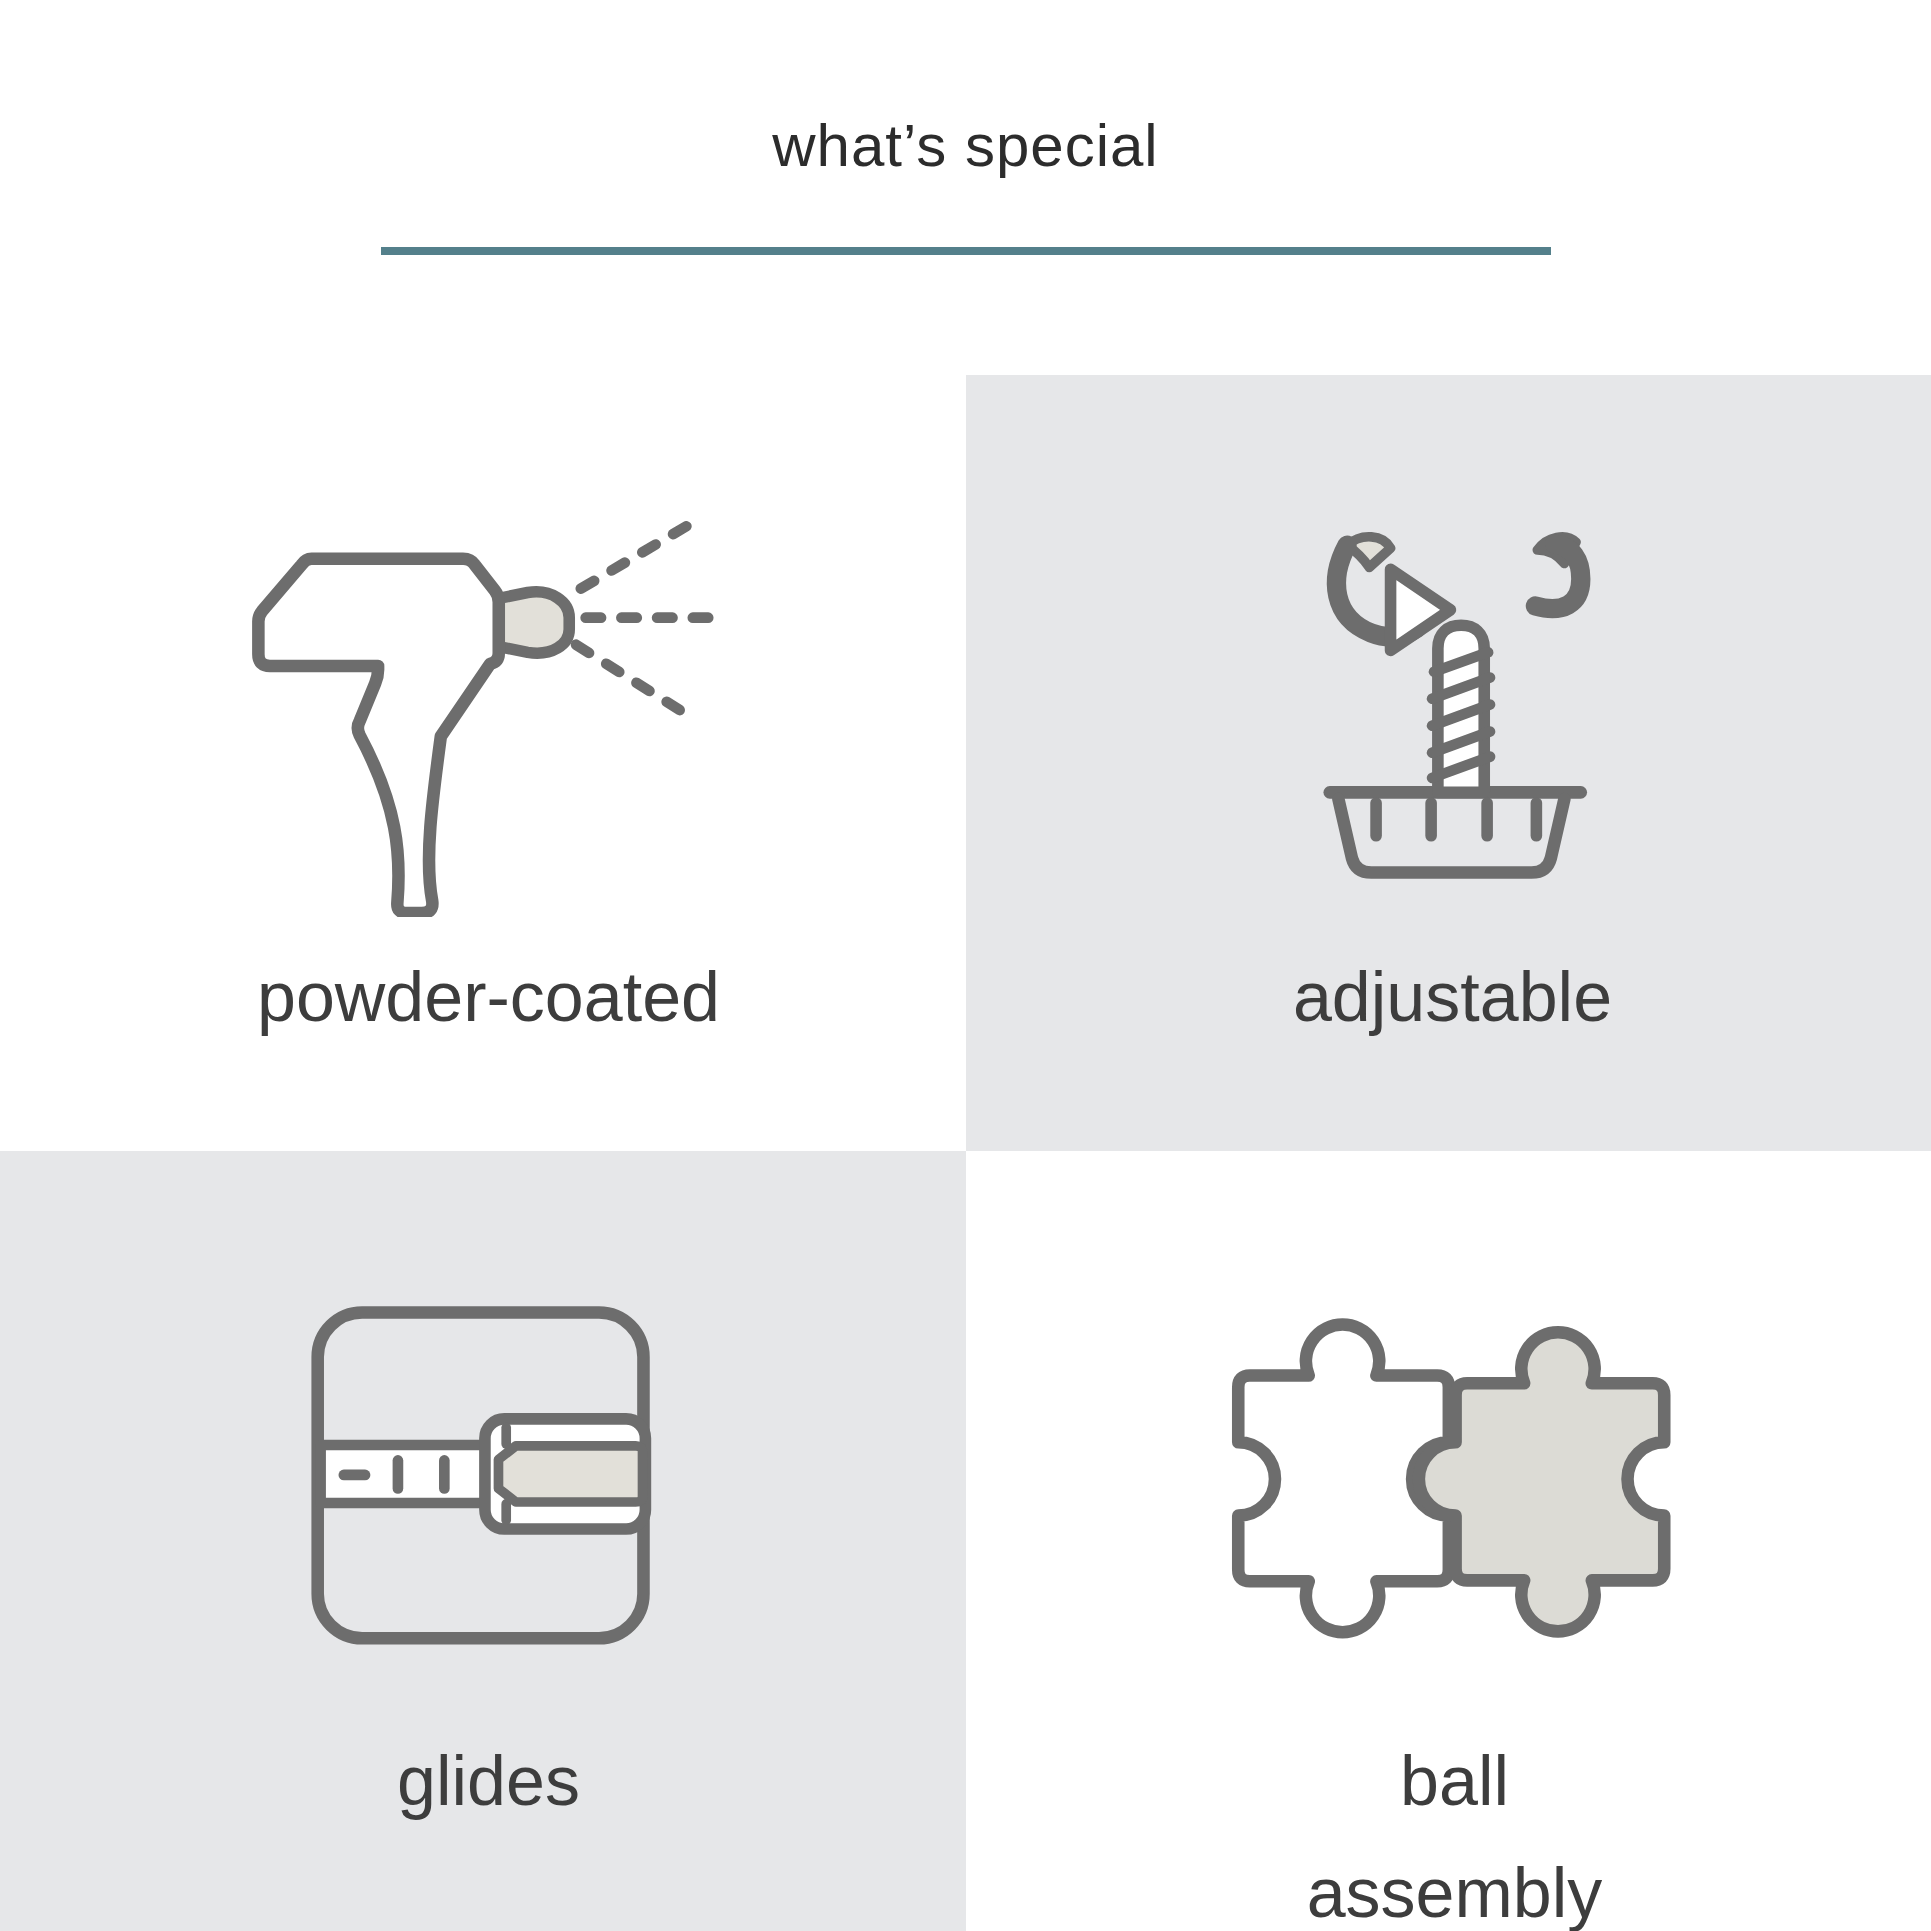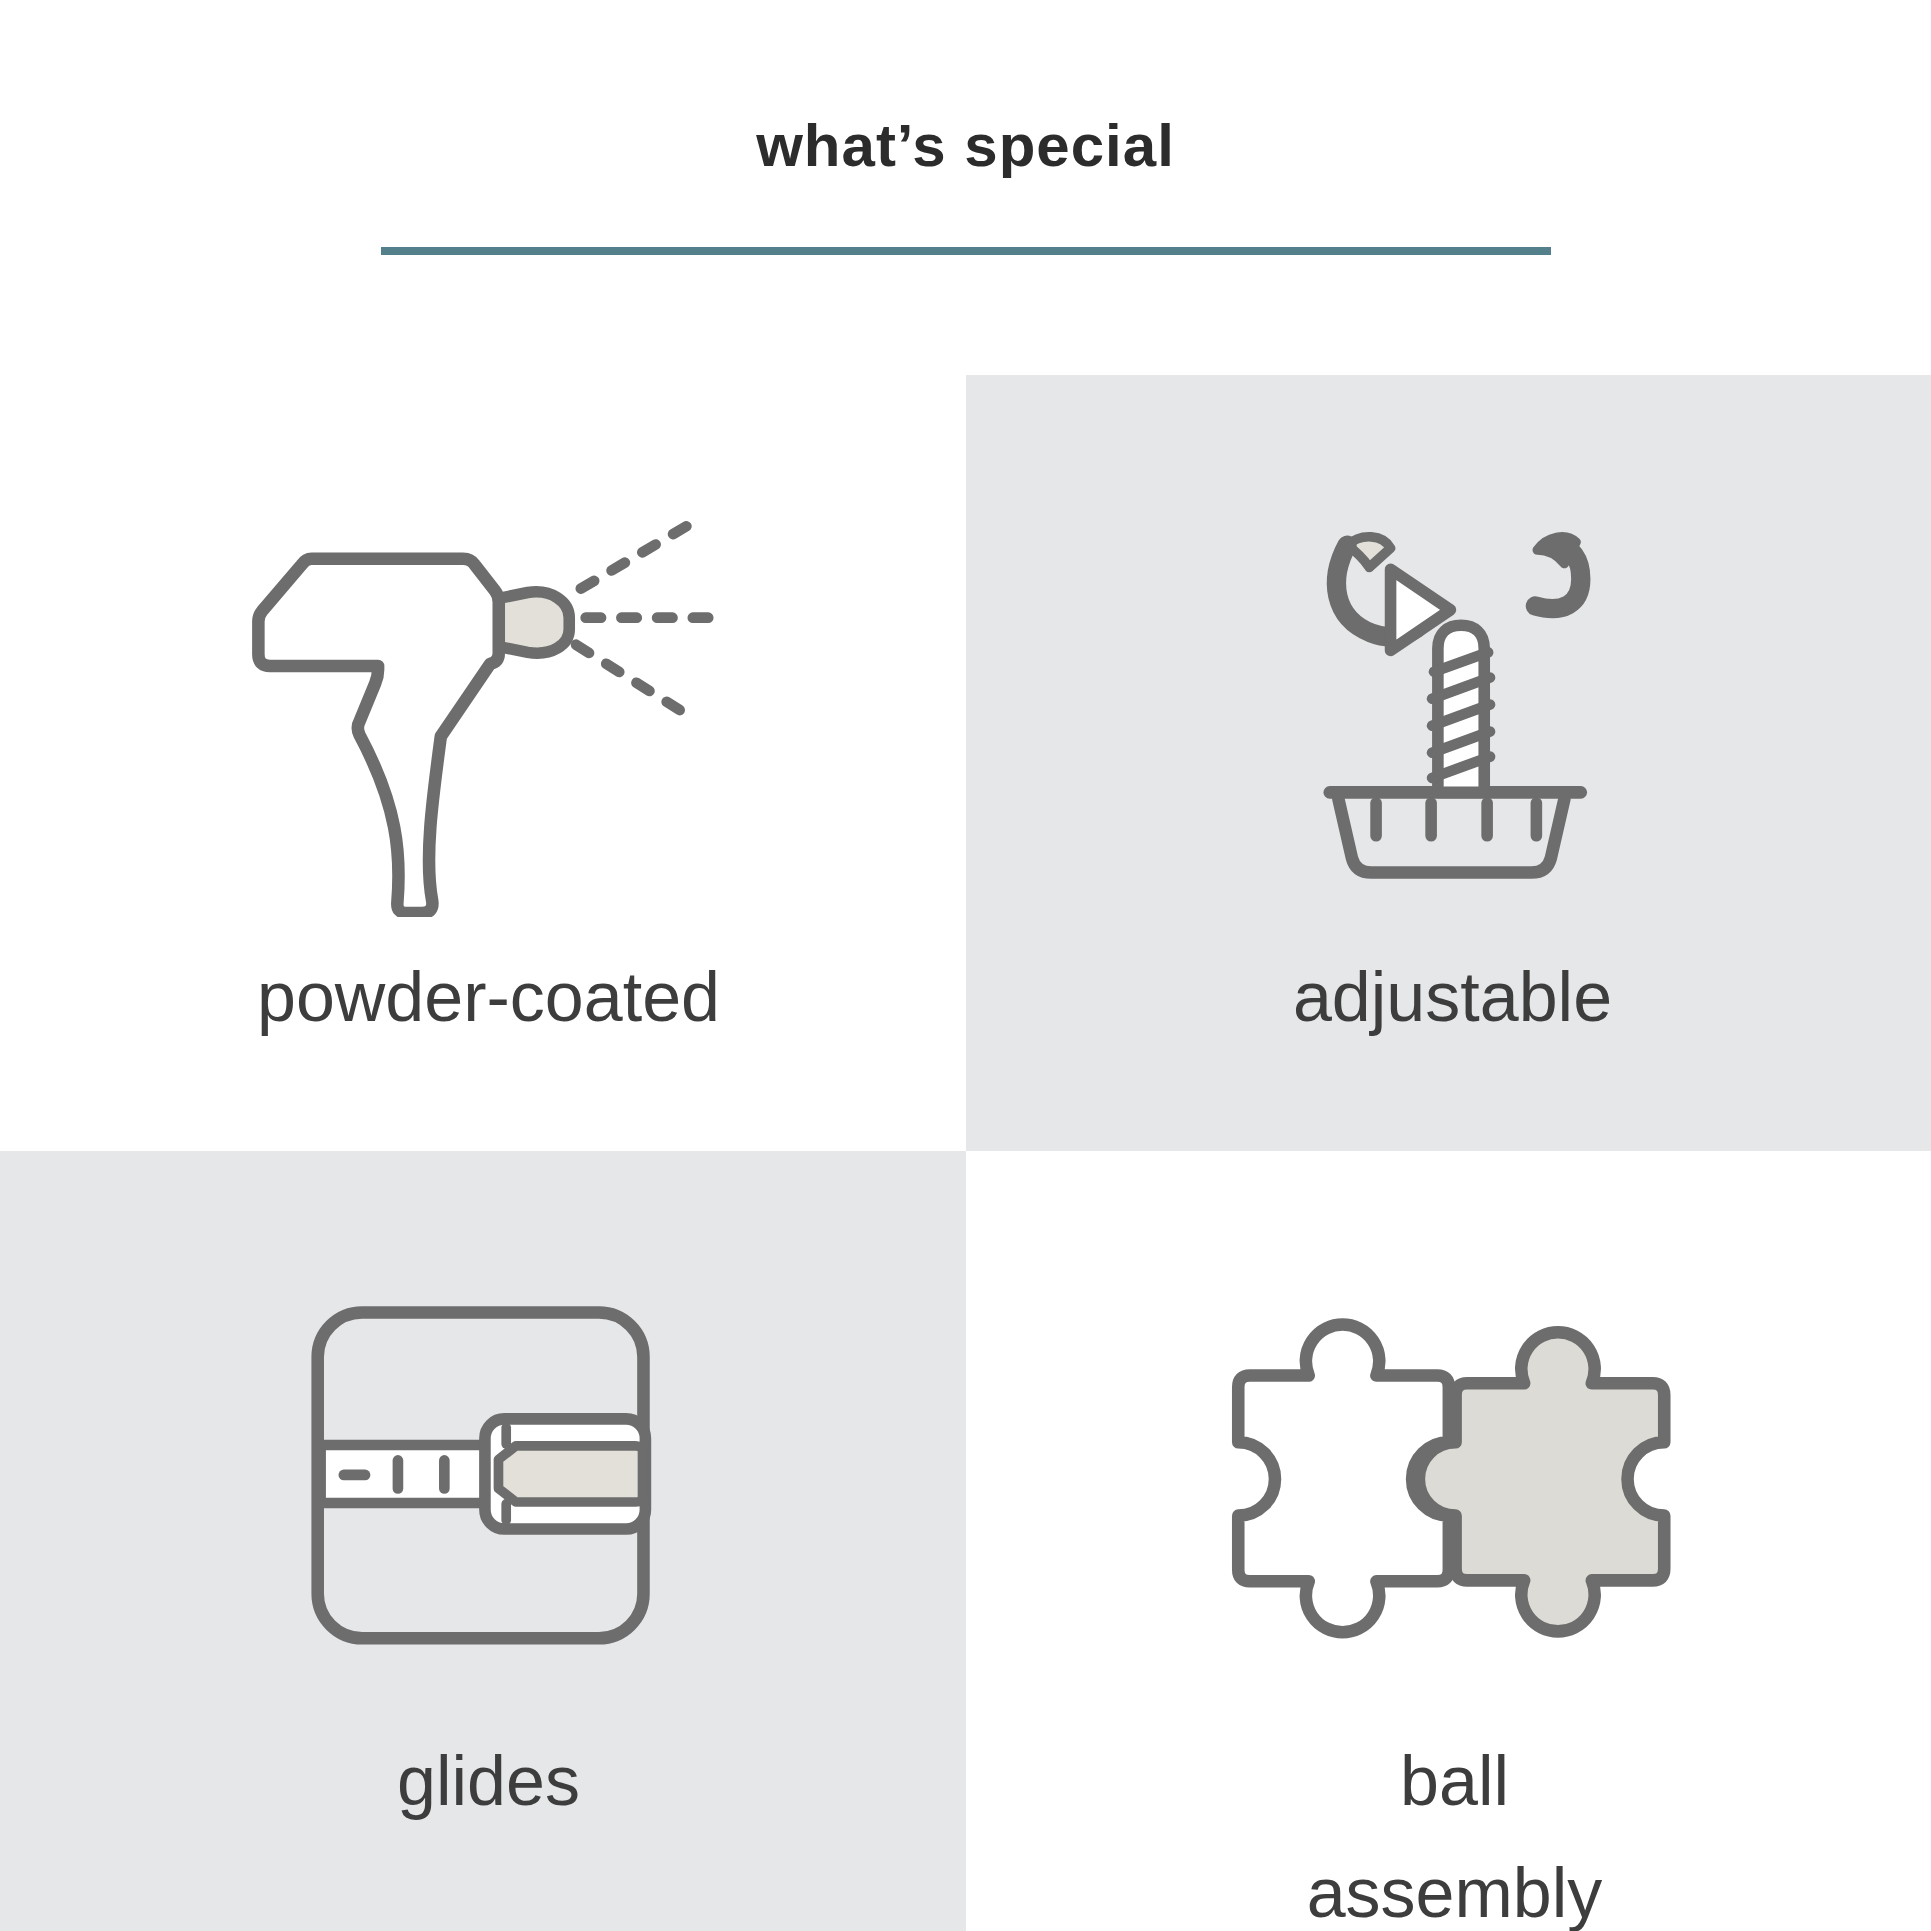--- a/index.html
+++ b/index.html
@@ -3,21 +3,21 @@
 <meta charset="utf-8">
 <style>
   html,body{margin:0;padding:0}
   #canvas{position:relative;width:1931px;height:1931px;overflow:hidden;
           background:var(--page-bg,#ffffff);
           font-family:"Liberation Sans","DejaVu Sans",sans-serif}
   .quad{position:absolute;width:966px}
   #quad-top-right{left:966px;top:375px;height:776px;background:var(--quadrant-bg,#e6e7e9)}
   #quad-bottom-left{left:0;top:1151px;height:780px;background:var(--quadrant-bg,#e6e7e9)}
   .page-title{position:absolute;left:0;top:116px;width:100%;text-align:center;
-              font-size:60px;line-height:60px;font-weight:700;letter-spacing:1px;
+              font-size:60px;line-height:60px;font-weight:400;letter-spacing:1px;
               color:var(--title-text,#2c2c2c)}
   .title-rule{position:absolute;left:50%;transform:translateX(-50%);top:247px;
               width:1170px;height:7.7px;background:var(--accent-underline,#54808b)}
   .feature-label{position:absolute;width:977px;text-align:center;
                  font-size:70px;line-height:112px;font-weight:400;
                  color:var(--label-text,#3d3d3d)}
   .feature-label span{display:block}
   .icon{position:absolute}
   
   .sk{stroke:var(--icon-stroke,#6d6d6d);fill:none;stroke-linecap:round;stroke-linejoin:round}

